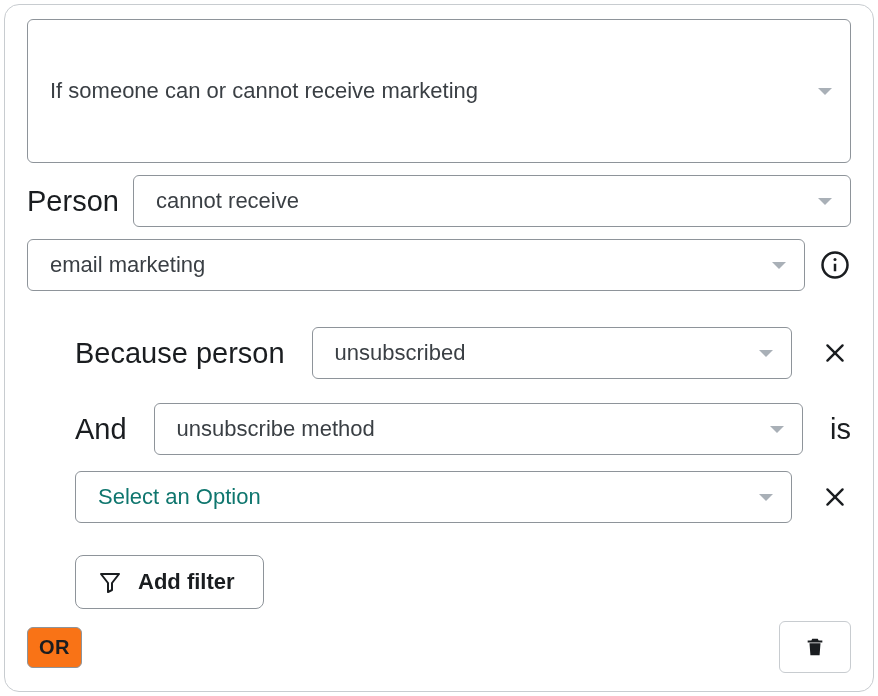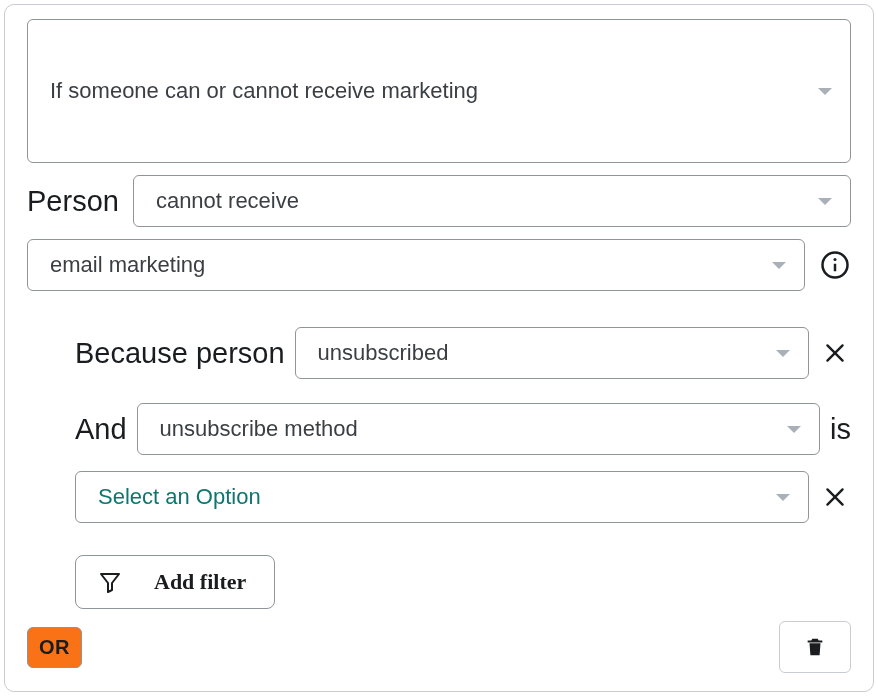--- a/index.html
+++ b/index.html
@@ -7,21 +7,21 @@
       padding: 0;
       box-sizing: border-box;
     }
     body {
       font-family: -apple-system, BlinkMacSystemFont, "Segoe UI", Helvetica, Arial, sans-serif;
       background: #fff;
       padding: 4px;
     }
     .panel {
       border: 1.5px solid #c8ccd0;
-      border-radius: 10px;
+      border-radius: 15px;
       padding: 14px 22px 18px 22px;
       width: 870px;
       height: 688px;
       display: flex;
       flex-direction: column;
       gap: 12px;
     }
     .select {
       display: flex;
       align-items: center;
@@ -79,45 +79,44 @@
     .indent-group {
       padding-left: 48px;
       padding-top: 24px;
       display: flex;
       flex-direction: column;
       gap: 24px;
     }
     .sub-row {
       display: flex;
       align-items: center;
-      gap: 10px;
+      gap: 27px;
     }
     .stack {
       display: flex;
       flex-direction: column;
       gap: 16px;
       flex: 1;
       justify-content: flex-end;
     }
     .add-filter-btn {
       display: inline-flex;
       align-items: center;
-      gap: 32px;
+      gap: 16px;
       border: 1.5px solid #8e949a;
       border-radius: 8px;
       padding: 0 28px 0 22px;
       height: 54px;
       background: #fff;
       cursor: pointer;
       font-size: 22px;
       font-weight: 600;
       color: #1a1d20;
       width: fit-content;
       margin-top: 8px;
-      font-family: Liberation Serif, serif;
     }
     .footer {
       display: flex;
       align-items: center;
       justify-content: space-between;
       margin-top: auto;
     }
     .or-btn {
       border: 1.5px solid #8e949a;
       border-radius: 6px;

